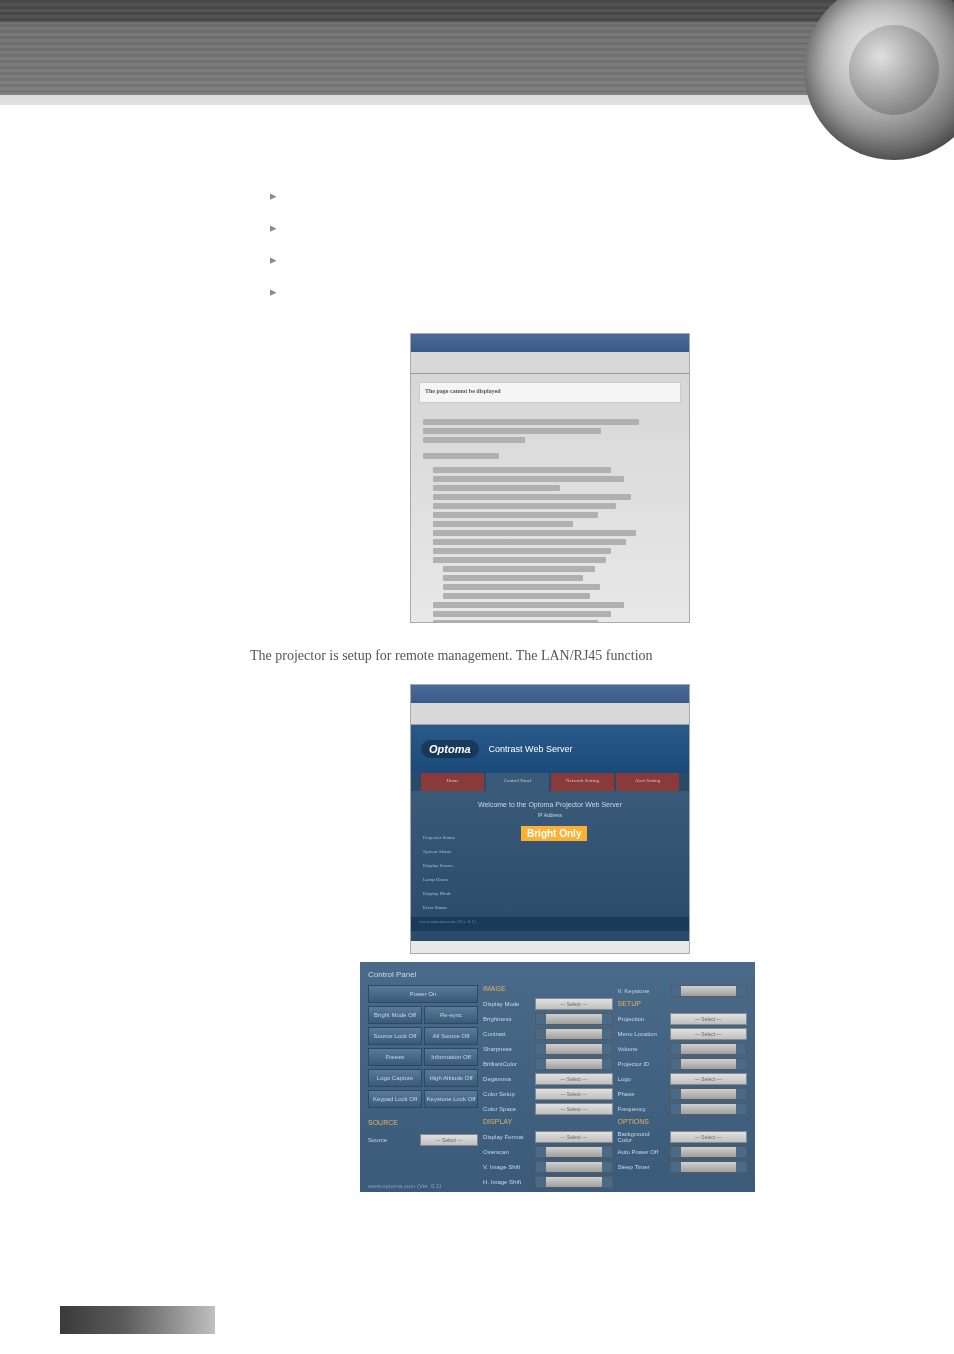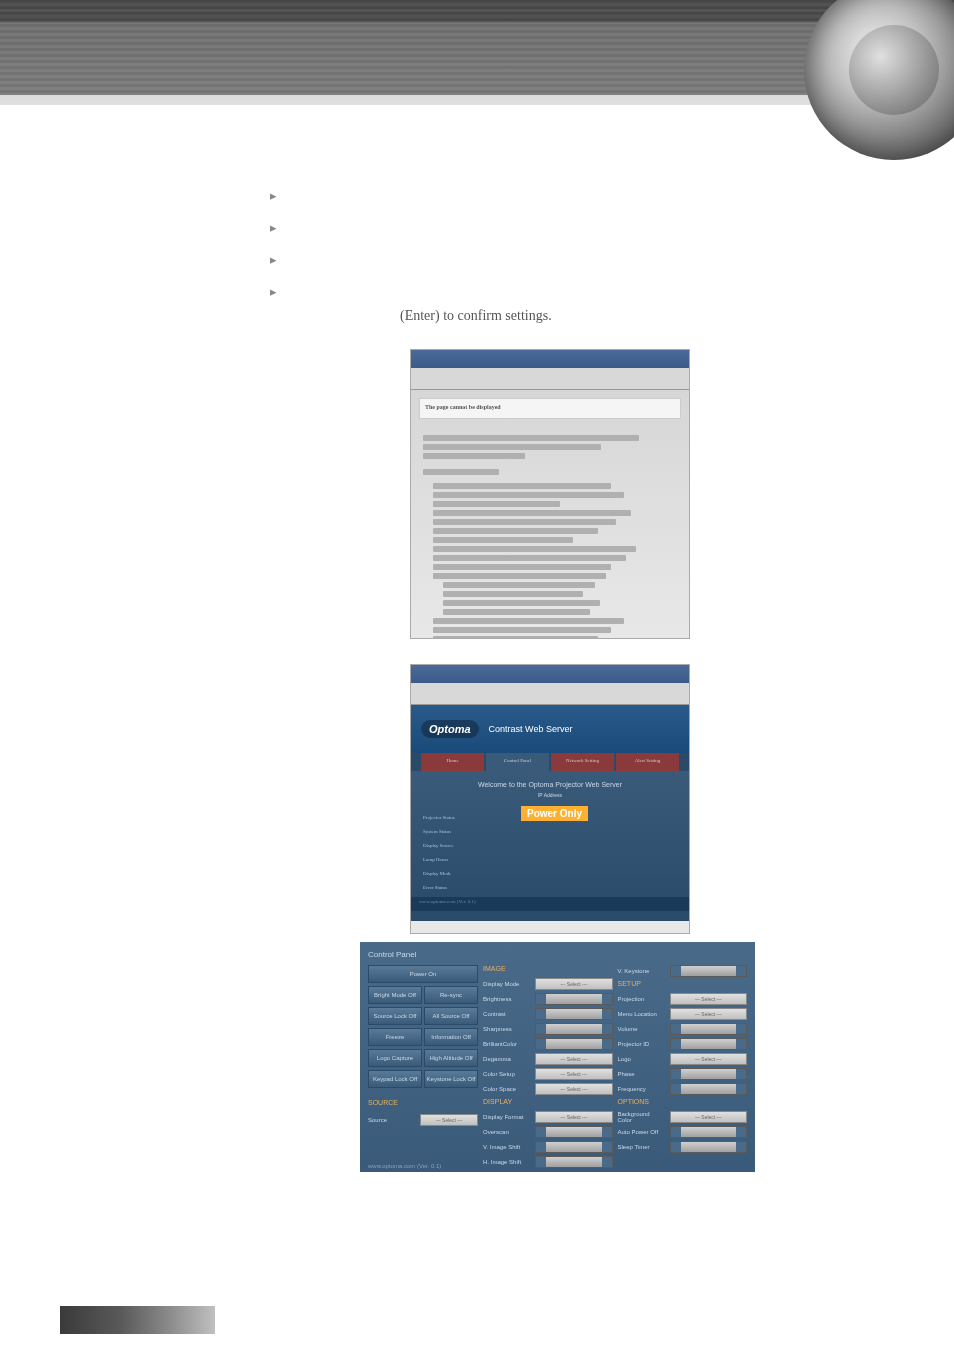--- a/index.html
+++ b/index.html
@@ -404,21 +404,20 @@
 
 <div class="content-area">
 
   <ul class="bullet-list">
     <li></li>
     <li></li>
     <li></li>
     <li></li>
   </ul>
 
-  <div class="confirm-line">(Enter) to confirm settings.</div>
 
   <div class="screenshot-1">
     <div class="ss1-titlebar"></div>
     <div class="ss1-toolbar"></div>
     <div class="ss1-notice">
       <div style="font-weight:bold;margin-bottom:3px;">The page cannot be displayed</div>
     </div>
     <div class="ss1-body">
       <div class="line" style="width:85%"></div>
       <div class="line" style="width:70%"></div>
@@ -439,38 +438,39 @@
       <div class="line" style="width:55%;margin-left:20px;"></div>
       <div class="line" style="width:62%;margin-left:20px;"></div>
       <div class="line" style="width:58%;margin-left:20px;"></div>
       <div class="line" style="width:75%;margin-left:10px;"></div>
       <div class="line" style="width:70%;margin-left:10px;"></div>
       <div class="line" style="width:65%;margin-left:10px;"></div>
 
     </div>
   </div>
 
+  <div class="description-text">The projector is setup for remote management. The LAN/RJ45 function</div>
 
   <div class="screenshot-2">
     <div class="ss2-titlebar"></div>
     <div class="ss2-toolbar"></div>
     <div class="ss2-header">
       <span class="ss2-logo">Optoma</span>
       <span>Contrast Web Server</span>
     </div>
     <div class="ss2-tabs">
       <div class="ss2-tab red">Home</div>
       <div class="ss2-tab">Control Panel</div>
       <div class="ss2-tab red">Network Setting</div>
       <div class="ss2-tab red">Alert Setting</div>
     </div>
     <div class="ss2-body">
       <div class="ss2-welcome">Welcome to the Optoma Projector Web Server</div>
       <div class="ss2-welcome" style="font-size:5px;">IP Address</div>
-      <div class="sample-badge">Power Only</div>
+      <div class="sample-badge">Bright Only</div>
       <div class="ss2-info">
         <div>Projector Status</div>
         <div>System Status</div>
         <div>Display Source</div>
         <div>Lamp Hours</div>
         <div>Display Mode</div>
         <div>Error Status</div>
         <div>Information</div>
       </div>
     </div>

